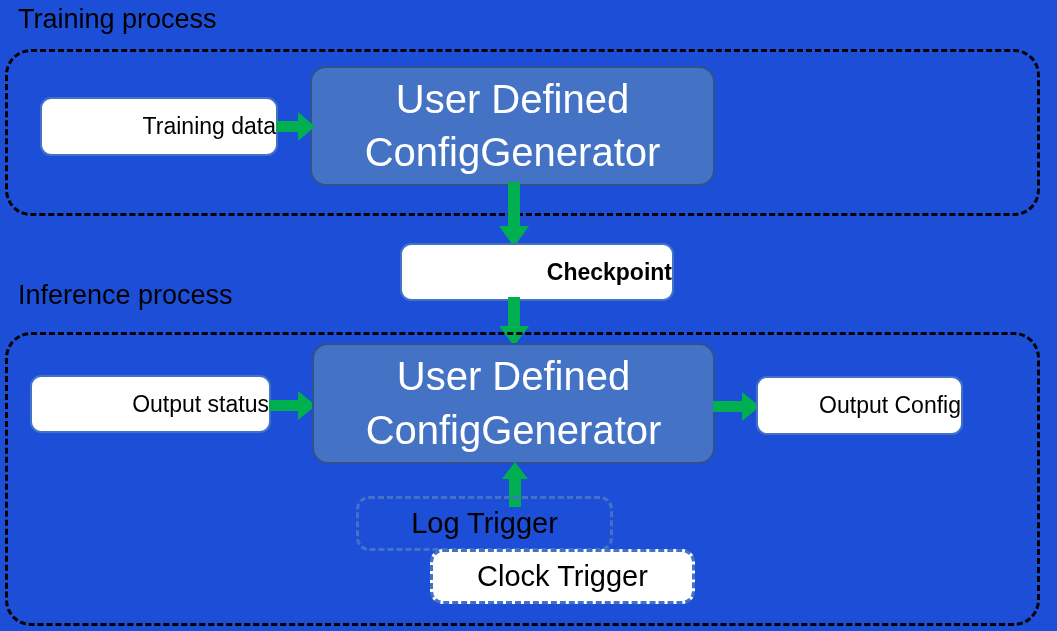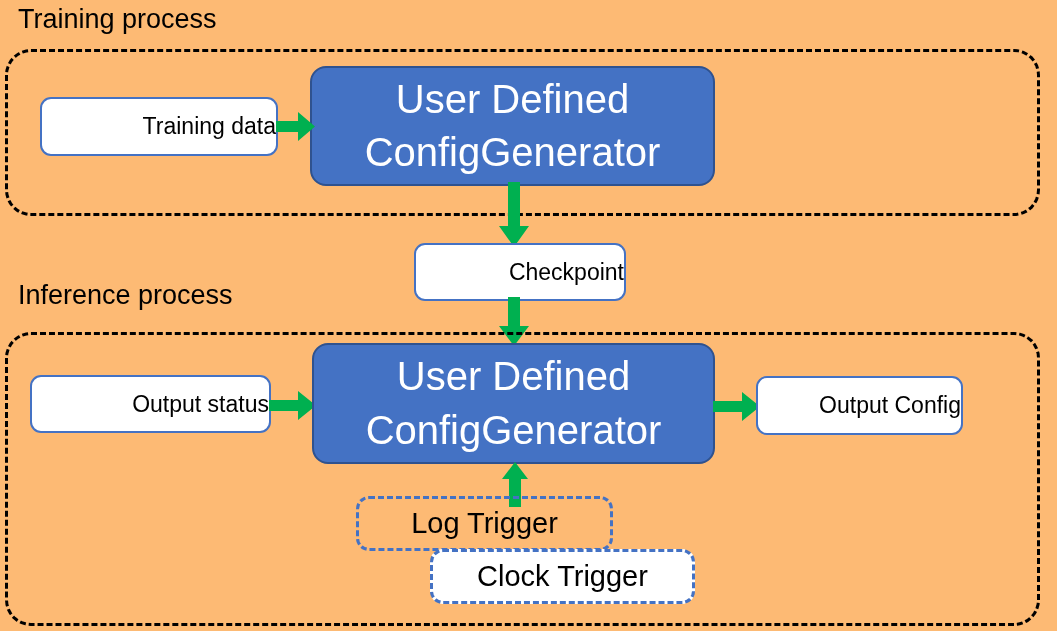--- a/index.html
+++ b/index.html
@@ -7,21 +7,21 @@
     padding: 0;
     background: #ffffff;
   }
   body {
     font-family: "Liberation Sans", sans-serif;
   }
   #canvas {
     position: relative;
     width: 1057px;
     height: 631px;
-    background: #fdba74;
+    background: #1d4ed8;
     overflow: hidden;
   }
 
   
   .section-label {
     position: absolute;
     font-size: 27px;
     line-height: 1;
     color: #000000;
     white-space: nowrap;
@@ -50,21 +50,21 @@
     border-radius: 11px;
     display: flex;
     align-items: center;
     justify-content: flex-end;
     color: #000000;
     font-size: 23px;
     white-space: nowrap;
     font-family: "Liberation Sans", sans-serif;
   }
   #node-training-data  { left: 40px;  top: 97px;  width: 238px; height: 59px; }
-  #node-checkpoint     { left: 414px; top: 243px; width: 212px; height: 58px; }
+  #node-checkpoint     { left: 400px; top: 243px; width: 274px; height: 58px; font-weight: bold; }
   #node-current-status { left: 30px;  top: 375px; width: 241px; height: 58px; }
   #node-output-config  { left: 756px; top: 376px; width: 207px; height: 59px; }
 
   
   .node-primary {
     position: absolute;
     box-sizing: border-box;
     background: #4472C4;
     border: 2px solid #2F528F;
     border-radius: 16px;

